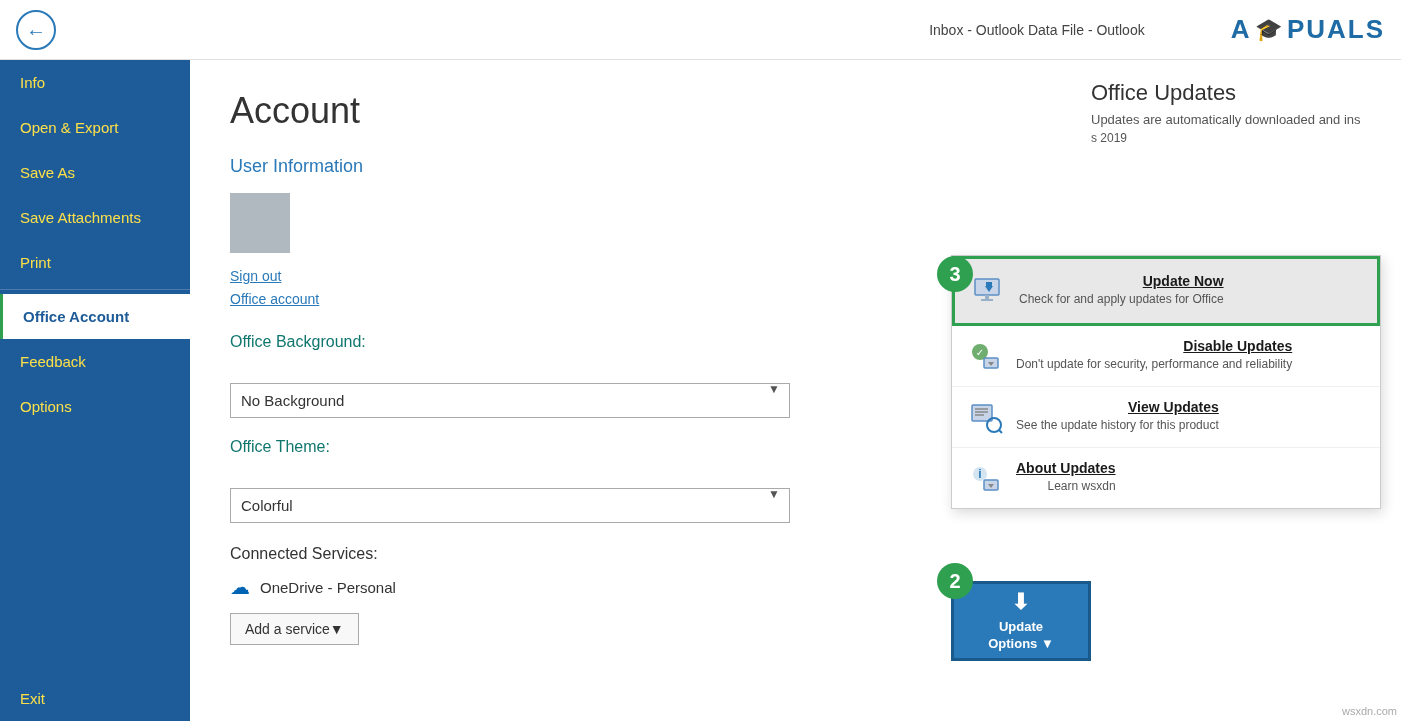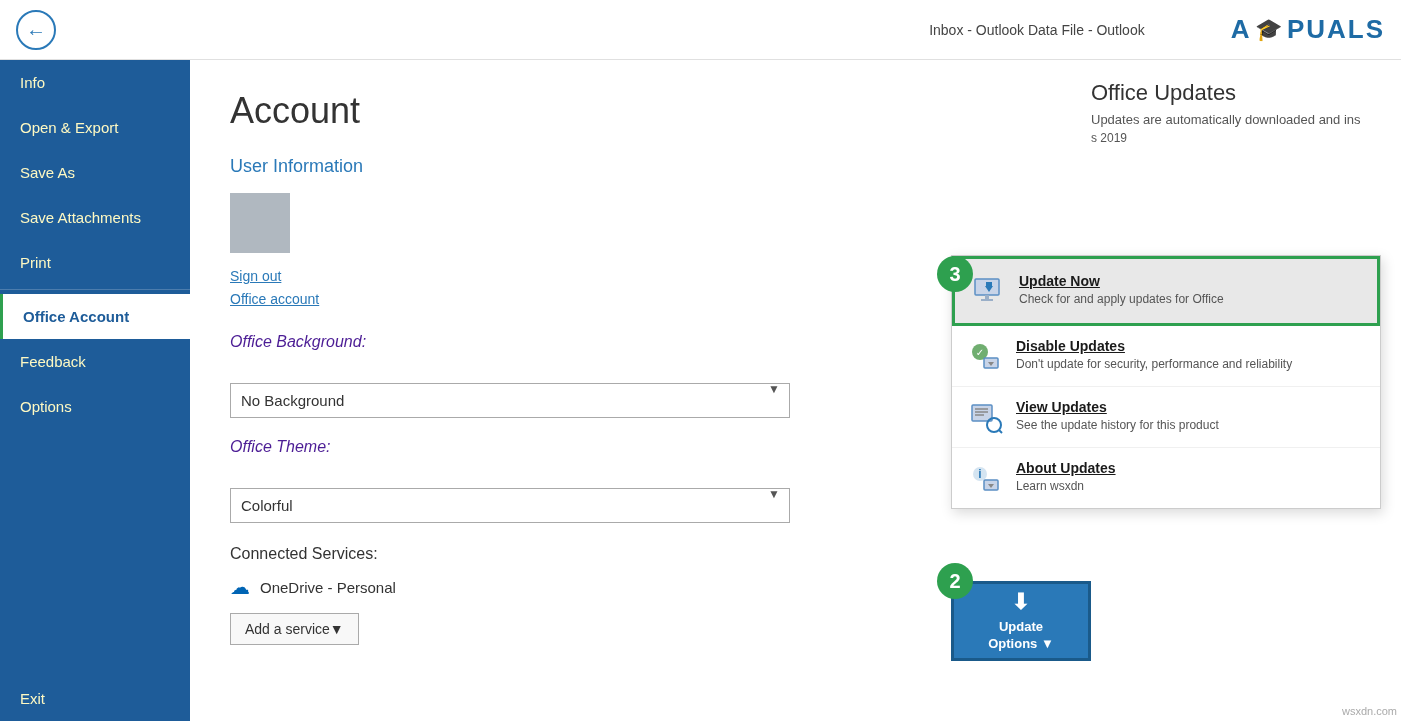--- a/index.html
+++ b/index.html
@@ -45,21 +45,21 @@
       background: #1e5c99;
       color: #fff;
       display: flex;
       flex-direction: column;
       flex-shrink: 0;
     }
     .sidebar-item {
       padding: 14px 20px;
       font-size: 15px;
       cursor: pointer;
-      color: #fef9c3;
+      color: #fde047;
     }
     .sidebar-item.active {
       background: #fff;
       color: #1e5c99;
       font-weight: 600;
       border-left: 3px solid #2ea04f;
     }
     .sidebar-divider {
       border: none;
       border-top: 1px solid rgba(255,255,255,0.2);
@@ -93,23 +93,22 @@
     .link-btn {
       display: inline-block;
       color: #2a79b8;
       text-decoration: underline;
       cursor: pointer;
       font-size: 14px;
       margin-bottom: 6px;
     }
     .field-label {
       font-size: 16px;
-      color: #4c1d95;
+      color: #0f766e;
       margin: 20px 0 8px 0;
-      font-style: italic;
     }
     .dropdown-wrapper {
       position: relative;
       width: 560px;
       margin-bottom: 4px;
     }
     .dropdown-select {
       width: 100%;
       padding: 8px 30px 8px 10px;
       font-size: 15px;
@@ -333,21 +332,21 @@
   </div>
 
   <div class="right-panel" style="position:relative; width:480px; flex-shrink:0; background:#fff;">
 
     <div style="position:absolute; top:20px; right:20px; left:170px;">
       <h3 style="font-size:22px;font-weight:300;color:#333;margin-bottom:6px;">Office Updates</h3>
       <p style="font-size:13px;color:#555;">Updates are automatically downloaded and ins</p>
       <p style="font-size:12px;color:#555;margin-top:4px;">s 2019</p>
     </div>
 
-    <div class="dropdown-menu" style="top:195px; left:30px; right:20px; width:auto;">
+    <div class="dropdown-menu" style="top:195px; left:30px; right:20px; width:auto;text-align:right;">
 
       <div class="menu-item-update-now">
         <div class="menu-item-icon">
 
           <svg width="36" height="36" viewBox="0 0 36 36">
             <rect x="4" y="6" width="24" height="16" rx="1" fill="#c8d4e8" stroke="#5b8fc4" stroke-width="1.5"></rect>
             <rect x="14" y="22" width="4" height="4" fill="#9aafc8"></rect>
             <rect x="10" y="26" width="12" height="2" fill="#9aafc8"></rect>
             <polygon points="18,13 22,13 18,19 14,13" fill="#2a79b8"></polygon>
             <rect x="15" y="9" width="6" height="4" fill="#2a79b8"></rect>

